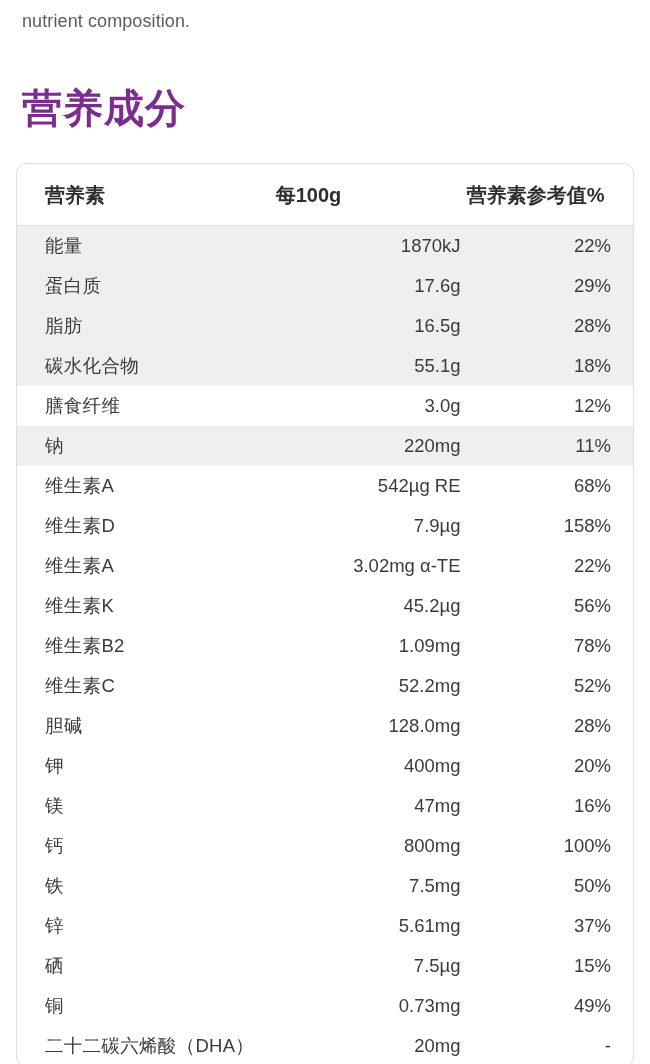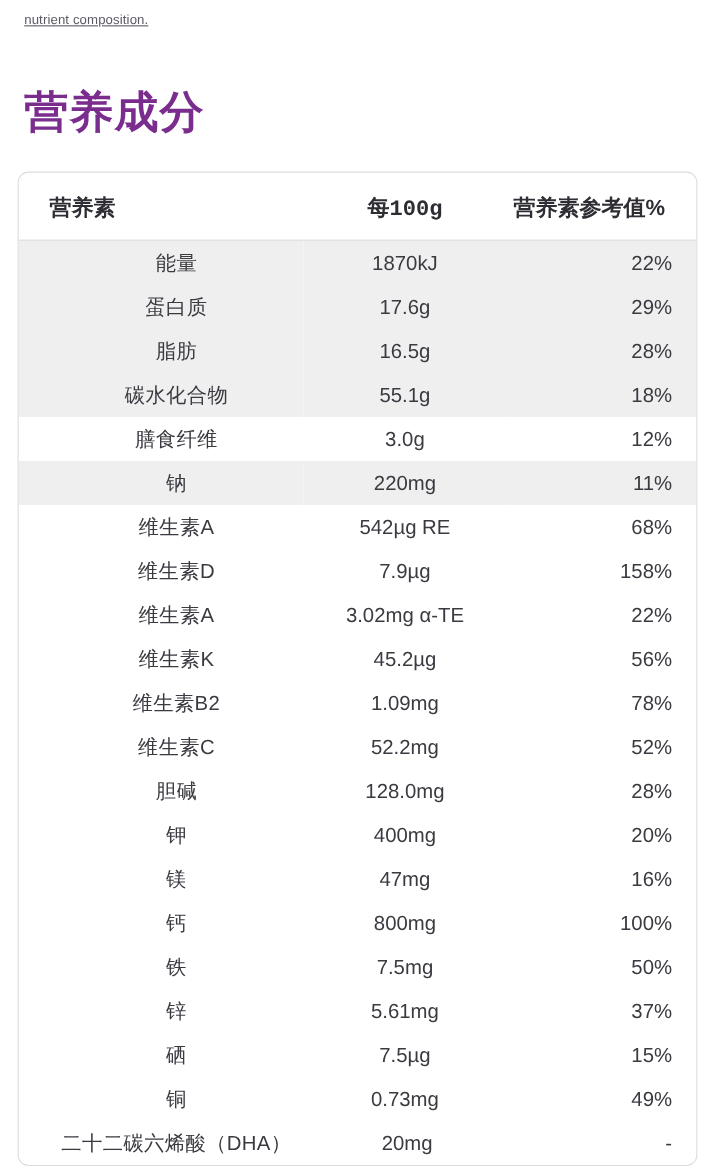--- a/index.html
+++ b/index.html
@@ -12,25 +12,24 @@
     -webkit-font-smoothing: antialiased;
   }
   .page {
     position: relative;
     width: 650px;
     min-height: 1064px;
     background: #ffffff;
     overflow: hidden;
   }
   .top-caption {
-    font-size: 12px;
+    font-size: 18px;
     color: #5b5b66;
     padding: 11px 0 0 22px;
     letter-spacing: 0.1px;
-    text-decoration: underline;
   }
   .section-title {
     font-size: 40px;
     font-weight: bold;
     color: #7b2d8e;
     padding: 22px 0 0 22px;
     letter-spacing: 1px;
   }
   .card {
     margin: 22px 16px 0 16px;
@@ -48,30 +47,30 @@
   table.nutri col.c2 { width: 30%; }
   table.nutri col.c3 { width: 28%; }
   table.nutri thead th {
     font-size: 20px;
     font-weight: bold;
     color: #2d2d33;
     padding: 18px 0 16px 0;
     border-bottom: 1px solid #e2e2e4;
   }
   table.nutri thead th.h1 { text-align: left;  padding-left: 28px; }
-  table.nutri thead th.h2 { text-align: center; font-family: Liberation Mono, monospace; }
+  table.nutri thead th.h2 { text-align: left; }
   table.nutri thead th.h3 { text-align: center; padding-right: 22px; }
   table.nutri tbody td {
     font-size: 18.5px;
     color: #3a3a41;
     padding: 7.5px 0 7.5px 0;
     vertical-align: middle;
   }
-  table.nutri tbody td.n { text-align: center; padding-left: 28px; letter-spacing: 0.3px; }
-  table.nutri tbody td.v { text-align: center; margin-top: 48px; }
+  table.nutri tbody td.n { text-align: left; padding-left: 28px; letter-spacing: 0.3px; }
+  table.nutri tbody td.v { text-align: right; margin-top: 48px; }
   table.nutri tbody td.p { text-align: right; padding-right: 22px; }
   table.nutri tbody tr.shaded td { background: #efeff0; }
   .dha td.n { letter-spacing: 0px; }
   .dha td.v { text-align: left; padding-left: 4px; }
 </style>
 </head>
 <body>
 
 <div class="page">
 

